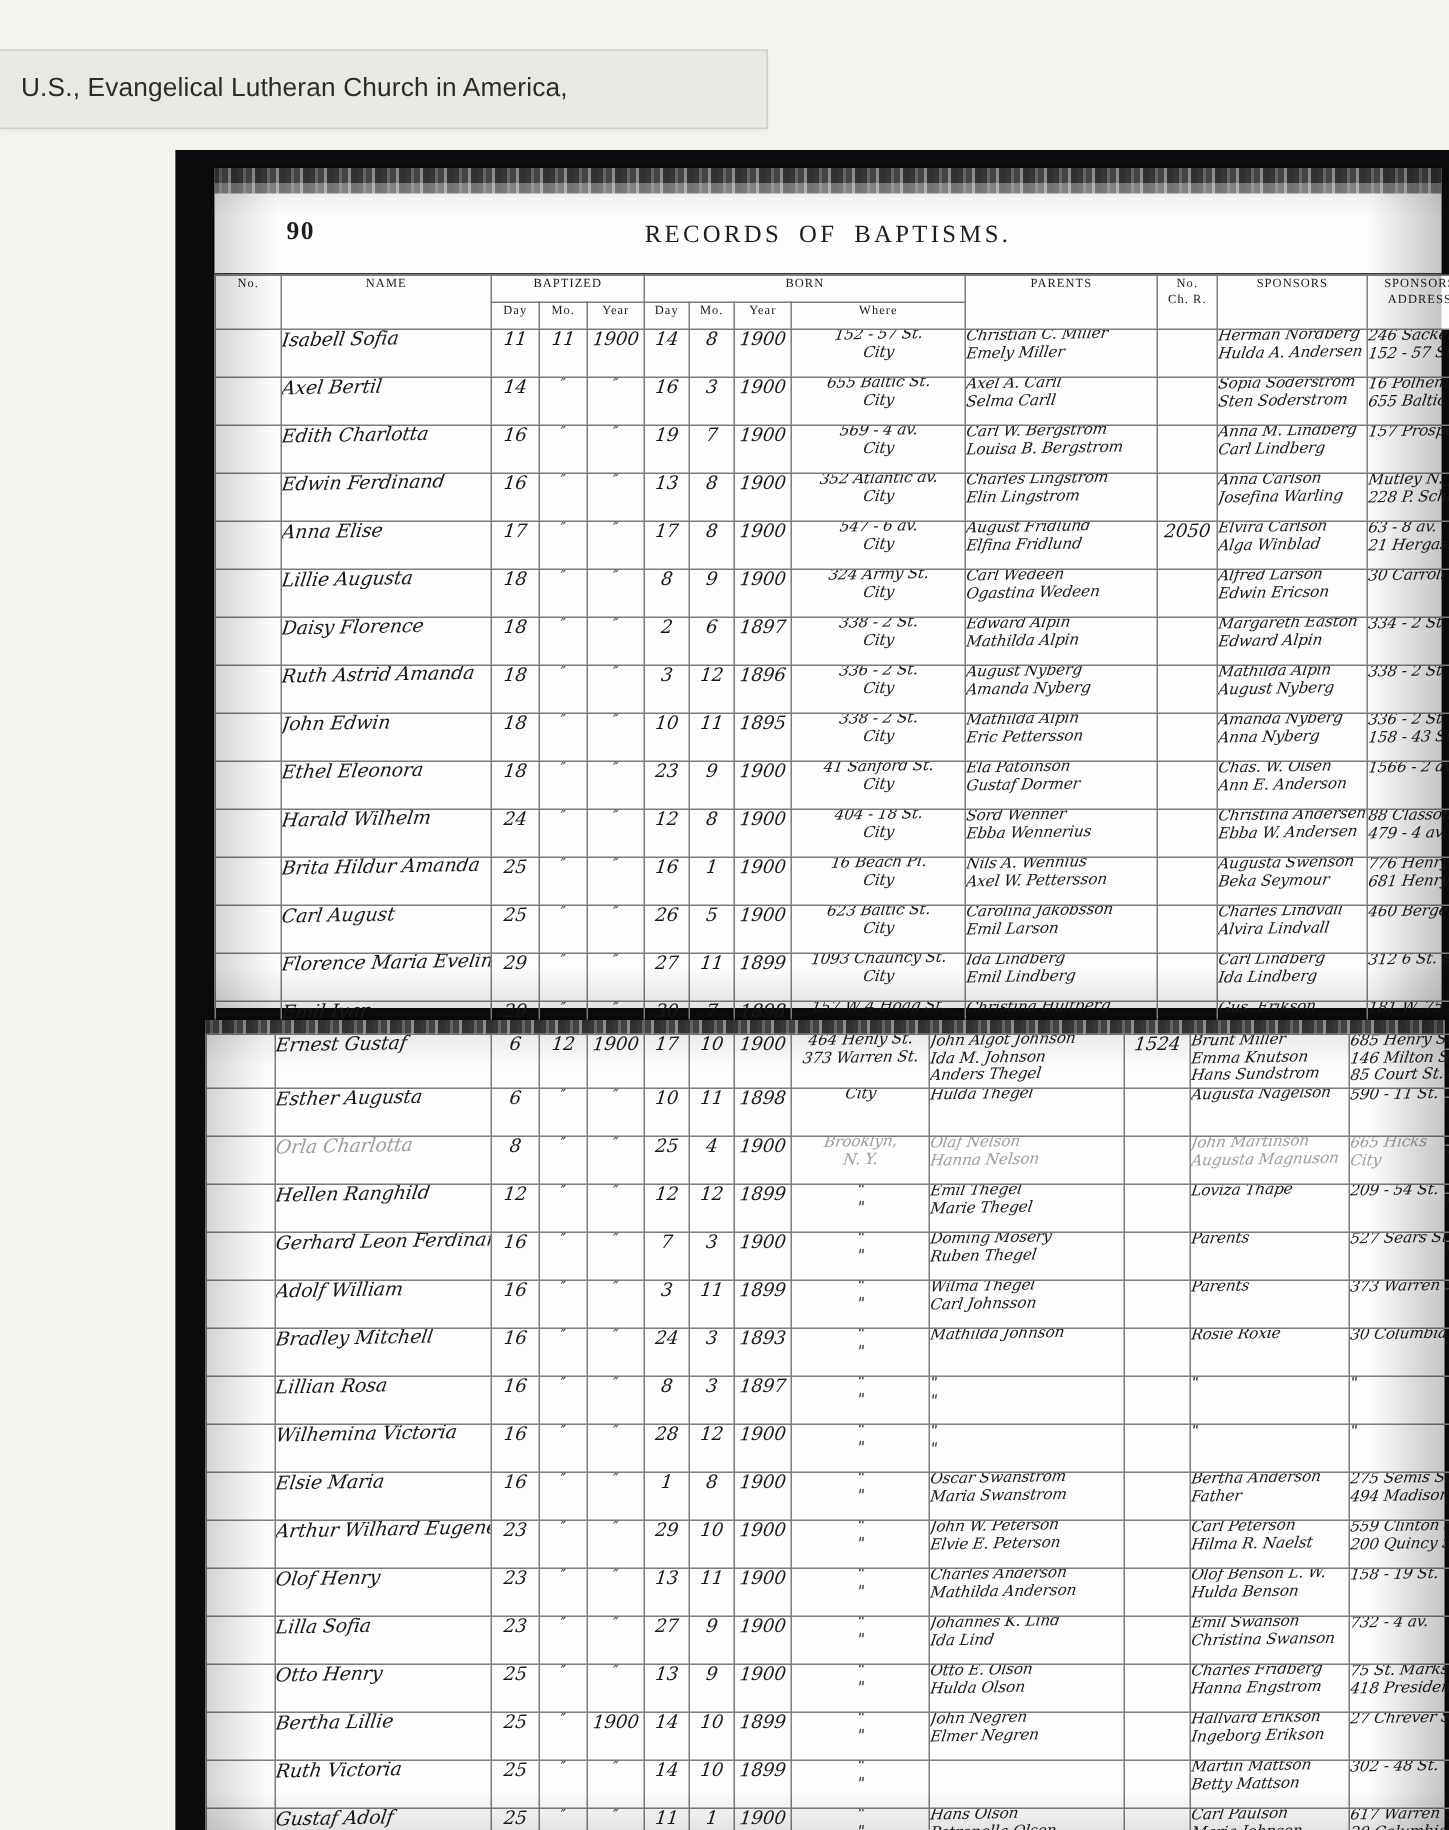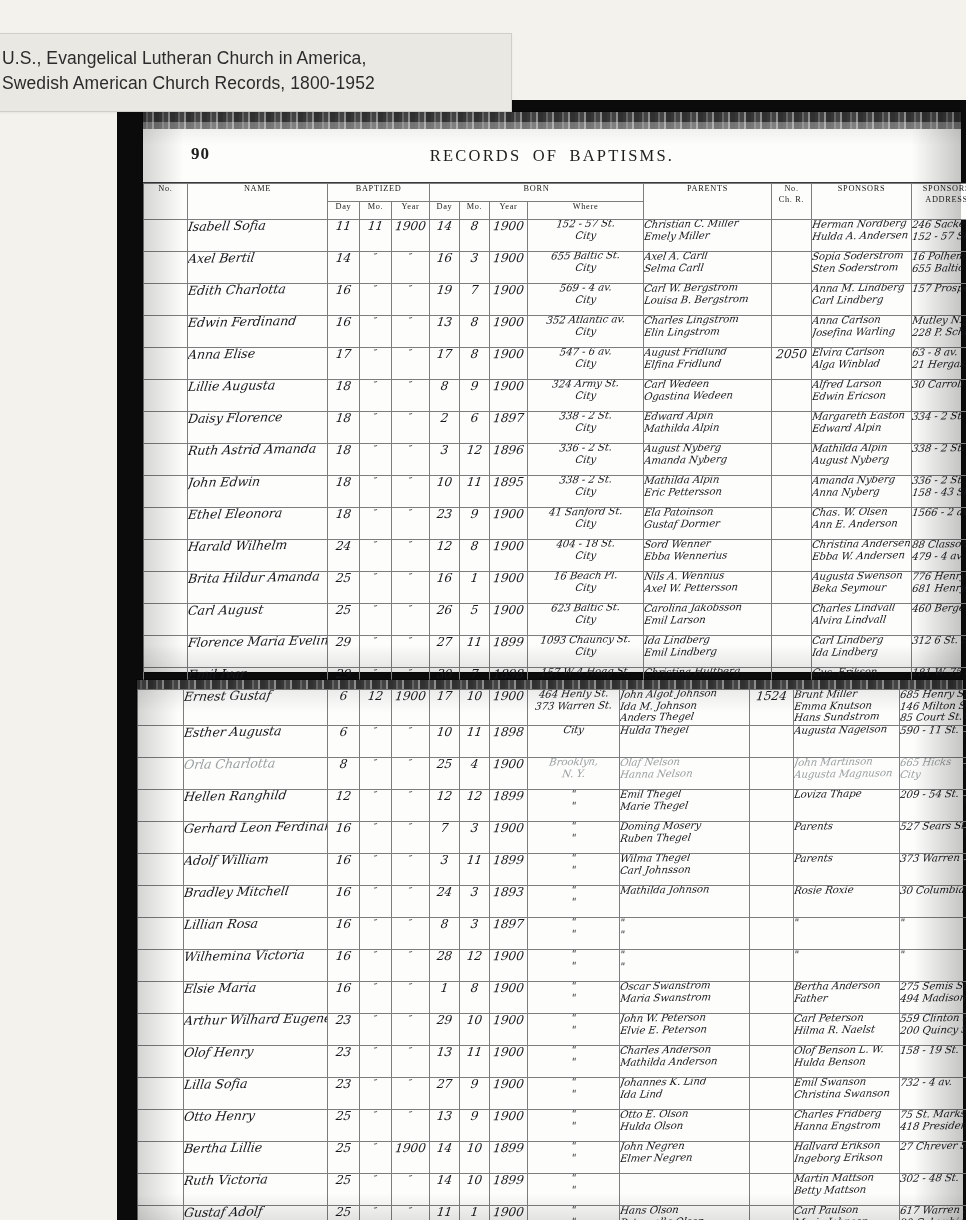--- a/index.html
+++ b/index.html
@@ -10,21 +10,21 @@
     font-family:"Liberation Sans", sans-serif;
     overflow:hidden;
     position:relative;
   }
 
   
   #title-chip{
     position:absolute;left:0;top:33px;
     width:512px;
     box-sizing:border-box;
-    padding:12px 16px 14px 2px;
+    padding:12px 16px 14px 14px;
     background:#e9e8e3;
     border:1px solid #cfcec9;
     border-left:none;
     color:#2b2b2b;
     font-size:17.5px;
     line-height:1.45;
     letter-spacing:.1px;
     z-index:40;
     box-shadow:0 1px 2px rgba(0,0,0,.06);
   }
@@ -168,21 +168,20 @@
       linear-gradient(90deg, rgba(0,0,0,.16) 0, rgba(0,0,0,0) 5%, rgba(0,0,0,0) 94%, rgba(0,0,0,.22) 100%),
       linear-gradient(180deg, rgba(0,0,0,.10) 0, rgba(0,0,0,0) 6%, rgba(0,0,0,0) 95%, rgba(0,0,0,.10) 100%);
     mix-blend-mode:multiply;
   }
 </style>
 </head>
 <body>
 
 <div id="title-chip">
   <span class="tline">U.S., Evangelical Lutheran Church in America,</span>
-  <span class="tline">Swedish American Church Records, 1800-1952</span>
 </div>
 
 <div id="scan-viewport">
 
   <div class="ledger-page" id="page-top">
     <div class="edge-grunge top"></div>
     <div class="edge-grunge top2"></div>
 
     <div class="masthead" style="margin-top:18px;">
       <div class="page-number">90</div>

